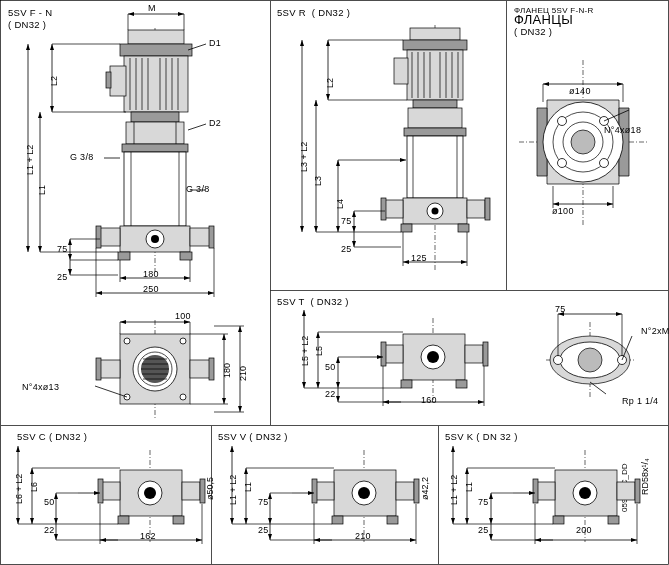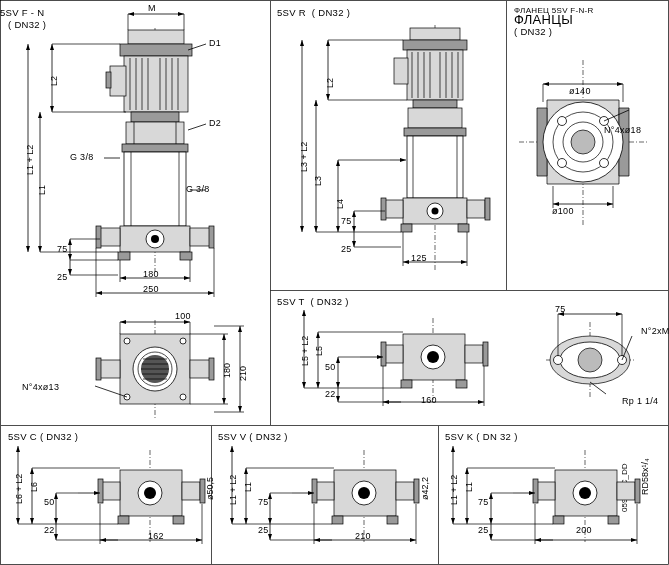--- a/index.html
+++ b/index.html
@@ -31,28 +31,28 @@
     <line x1="506.5" y1="1" x2="506.5" y2="290" class="thin"></line>
 
     <line x1="270.5" y1="290.5" x2="668" y2="290.5" class="thin"></line>
 
     <line x1="1" y1="425.5" x2="668" y2="425.5" class="thin"></line>
 
     <line x1="211.5" y1="426" x2="211.5" y2="564" class="thin"></line>
     <line x1="438.5" y1="426" x2="438.5" y2="564" class="thin"></line>
   </svg>
 
-  <div class="lbl b" style="left:0;top:8px;">5SV F - N</div>
+  <div class="lbl b" style="left:8px;top:8px;">5SV F - N</div>
   <div class="lbl b" style="left:8px;top:20px;">( DN32 )</div>
   <div class="lbl b" style="left:277px;top:8px;">5SV R  ( DN32 )</div>
   <div class="lbl" style="left:514px;top:6px;font-size:8px;">ФЛАНЕЦ 5SV F-N-R</div>
   <div class="lbl" style="left:514px;top:15px;font-size:13px;">ФЛАНЦЫ</div>
   <div class="lbl b" style="left:514px;top:27px;">( DN32 )</div>
   <div class="lbl b" style="left:277px;top:297px;">5SV T  ( DN32 )</div>
-  <div class="lbl b" style="left:8px;top:432px;">5SV C ( DN32 )</div>
+  <div class="lbl b" style="left:17px;top:432px;">5SV C ( DN32 )</div>
   <div class="lbl b" style="left:218px;top:432px;">5SV V ( DN32 )</div>
   <div class="lbl b" style="left:445px;top:432px;">5SV K ( DN 32 )</div>
 
   <div class="code" style="left:620px;top:512px;transform-origin:0 0;transform:rotate(-90deg);">05907_C_DD</div>
 
   <svg width="270" height="425" style="left:0;top:0;">
     <g>
 
       <line x1="155" y1="28" x2="155" y2="272" class="dash"></line>
 
@@ -444,21 +444,21 @@
       <path d="M202,114 l-6,-2 v4 z" class="fillk"></path>
       <line x1="100" y1="78" x2="100" y2="118" class="thin"></line>
       <line x1="202" y1="78" x2="202" y2="118" class="thin"></line>
     </g>
   </svg>
 
   <div class="vert" style="left:14px;top:504px;">L6 + L2</div>
   <div class="vert" style="left:29px;top:492px;">L6</div>
   <div class="lbl" style="left:44px;top:497px;">50</div>
   <div class="lbl" style="left:44px;top:525px;">22</div>
-  <div class="lbl" style="left:140px;top:531px;margin-left:8px;">162</div>
+  <div class="lbl" style="left:140px;top:531px;">162</div>
   <div class="vert" style="left:205px;top:500px;">ø50,5</div>
 
   <svg width="227" height="139" style="left:212px;top:426px;">
     <g>
       <line x1="152" y1="24" x2="152" y2="116" class="dash"></line>
       <line x1="108" y1="68" x2="202" y2="68" class="dash"></line>
       <rect x="122" y="44" width="62" height="46" class="gry"></rect>
       <circle cx="152" cy="67" r="12" class="wht"></circle>
       <circle cx="152" cy="67" r="6" class="fillk"></circle>
       <rect x="104" y="56" width="18" height="18" class="gry"></rect>

